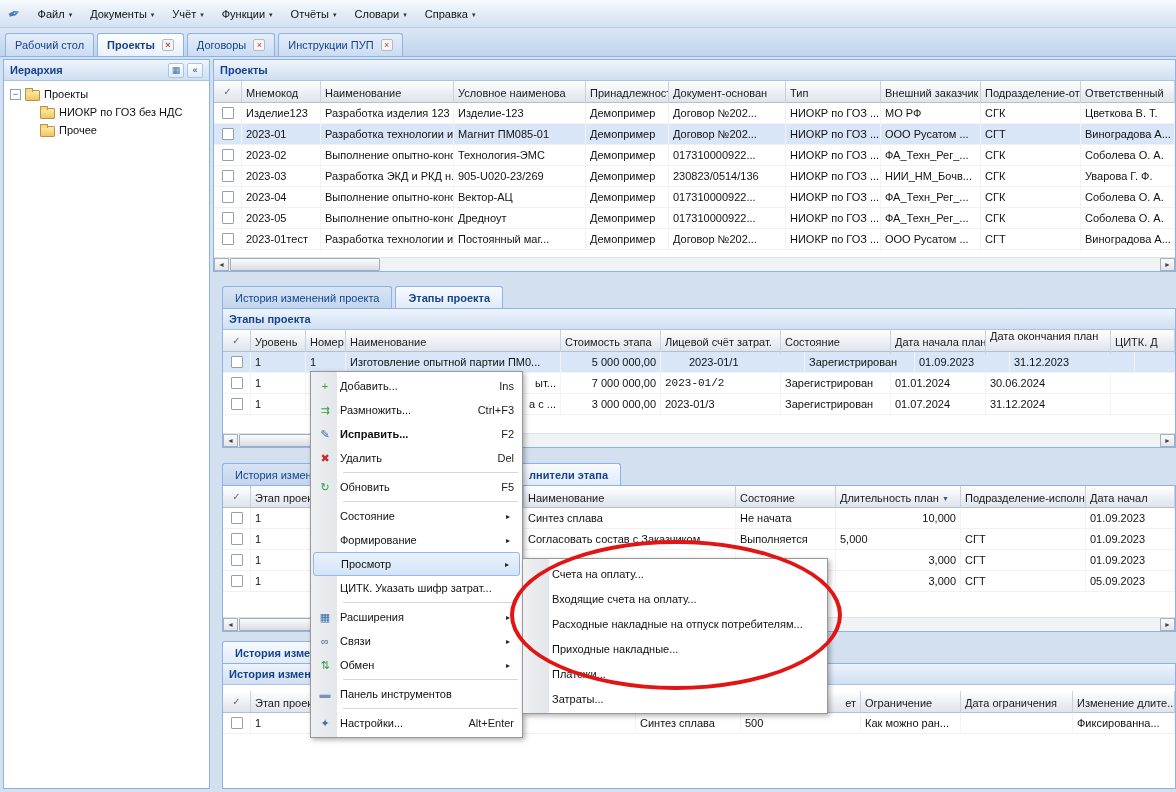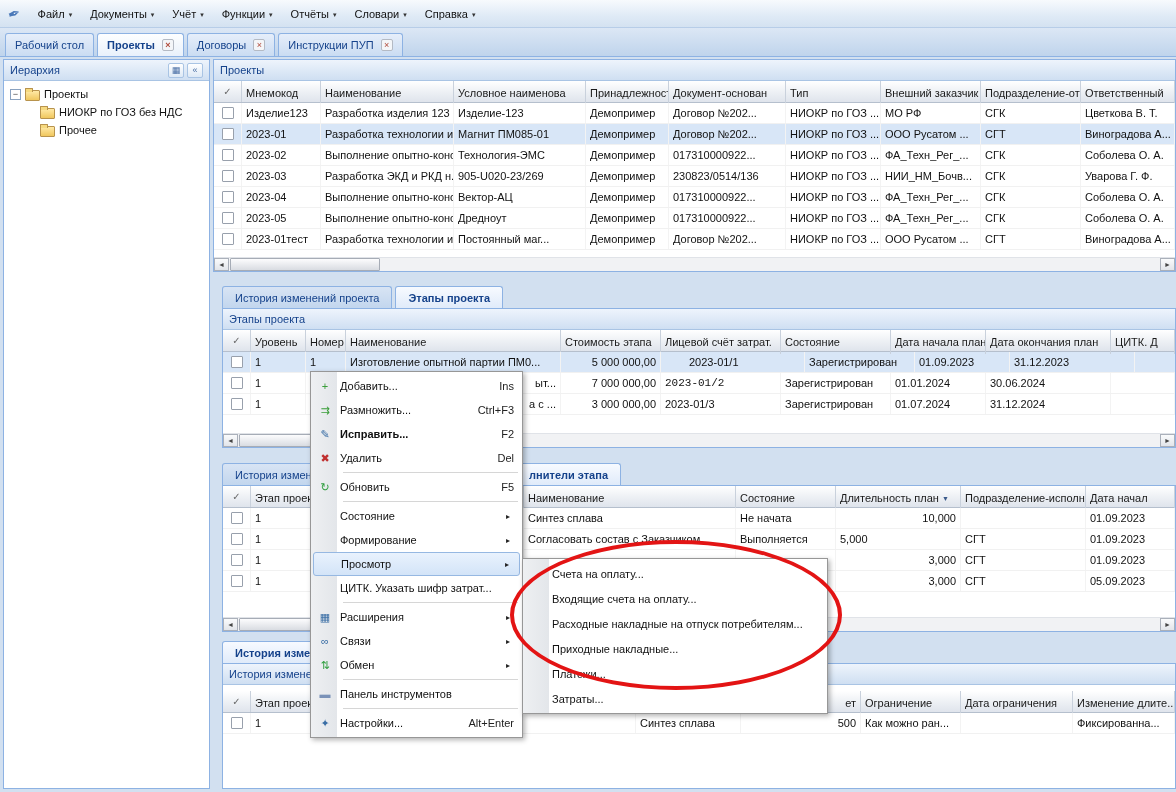--- a/index.html
+++ b/index.html
@@ -9,21 +9,21 @@
 #logo{font-size:15px;color:#4a78b8;display:inline-block;transform:rotate(-20deg);margin:0 8px 0 4px}
 #menu-items{display:flex;align-items:center}
 .menu-item{display:flex;align-items:center;gap:4px;padding:4px 9px;cursor:default}
 .menu-item .marr{font-size:7px;color:#333;padding-top:2px}
 #tabbar{height:29px;background:linear-gradient(#dce7f5,#bfd4ec);border-bottom:1px solid #8db2e3;display:flex;align-items:flex-end;gap:3px;padding:0 0 0 5px}
 .tab{height:23px;display:flex;align-items:center;gap:7px;padding:0 9px;border:1px solid #8db2e3;border-bottom:none;border-radius:3px 3px 0 0;background:linear-gradient(#e6eefa,#cadcf2);color:#15428b;white-space:nowrap}
 .tab.active{background:linear-gradient(#fdfeff,#e9f1fb);font-weight:bold}
 .tclose{width:12px;height:12px;border:1px solid #b4bac4;border-radius:2px;background:#f4f6f9;color:#b04a3a;font-size:9px;line-height:10px;text-align:center}
 #layout{display:flex;gap:3px;padding:2px 0 3px 3px;height:735px}
 #sidebar{width:207px;background:#fff;border:1px solid #8db2e3;display:flex;flex-direction:column;flex:none}
-.phead{height:21px;flex:none;display:flex;align-items:center;padding:0 6px;background:linear-gradient(#eef4fc,#cfdff2);border-bottom:1px solid #a9c4e4;color:#15428b;font-weight:normal;overflow:hidden;white-space:nowrap}
+.phead{height:21px;flex:none;display:flex;align-items:center;padding:0 6px;background:linear-gradient(#eef4fc,#cfdff2);border-bottom:1px solid #a9c4e4;color:#15428b;font-weight:bold;overflow:hidden;white-space:nowrap}
 .hbtns{margin-left:auto;display:flex;gap:3px}
 .hbtn{width:16px;height:15px;border:1px solid #a9c4e4;background:linear-gradient(#fff,#dde9f6);color:#4a6fa5;font-size:9px;line-height:13px;text-align:center;border-radius:2px}
 #tree{flex:1;background:#fff;padding:4px 2px}
 .tnode{display:flex;align-items:center;gap:4px;height:18px}
 .texp{width:11px;height:11px;flex:none;border:1px solid #8aa2c0;background:#fff;color:#444;font-size:9px;line-height:9px;text-align:center}
 .tind{width:12px;flex:none}
 .folder{width:15px;height:11px;flex:none;background:linear-gradient(#ffe9a6,#f0c75e);border:1px solid #b8934d;border-radius:1px;position:relative;margin-top:2px}
 .folder::before{content:"";position:absolute;top:-3px;left:-1px;width:6px;height:3px;background:#f6d97f;border:1px solid #b8934d;border-bottom:none;border-radius:1px 1px 0 0}
 #main{width:963px;display:flex;flex-direction:column}
 .panel{border:1px solid #8db2e3;background:#fff;display:flex;flex-direction:column}
@@ -337,21 +337,21 @@
                   </div>
                   <div class="ghc" style="width: 120px;">
                     <span>Лицевой счёт затрат.</span>
                   </div>
                   <div class="ghc" style="width: 110px;">
                     <span>Состояние</span>
                   </div>
                   <div class="ghc" style="width: 95px;">
                     <span>Дата начала план</span>
                   </div>
-                  <div class="ghc" style="width: 125px;">
+                  <div class="ghc" style="width: 125px; align-items: flex-end;">
                     <span>Дата окончания план</span>
                   </div>
                   <div class="ghc" style="width: 64px;">
                     <span>ЦИТК. Д</span>
                   </div>
                 </div>
                 <div class="grow sel">
                   <div class="gcell chk" style="width: 28px;">
                     <span class="cb"></span>
                   </div>
@@ -556,21 +556,21 @@
                 </div>
                 <div class="grow">
                   <div class="gcell chk" style="width: 28px;">
                     <span class="cb"></span>
                   </div>
                   <div class="gcell" style="width: 78px;">1</div>
                   <div class="gcell" style="width: 75px;"></div>
                   <div class="gcell" style="width: 115px;"></div>
                   <div class="gcell" style="width: 117px;"></div>
                   <div class="gcell" style="width: 105px;">Синтез сплава</div>
-                  <div class="gcell" style="width: 120px; text-align: right;">500</div>
+                  <div class="gcell" style="width: 120px; text-align: left;">500</div>
                   <div class="gcell" style="width: 100px;">Как можно ран...</div>
                   <div class="gcell" style="width: 112px;"></div>
                   <div class="gcell" style="width: 102px;">Фиксированна...</div>
                 </div>
               </div>
             <div class="fill"></div>
           </div>
         </div>
       </div>
 

